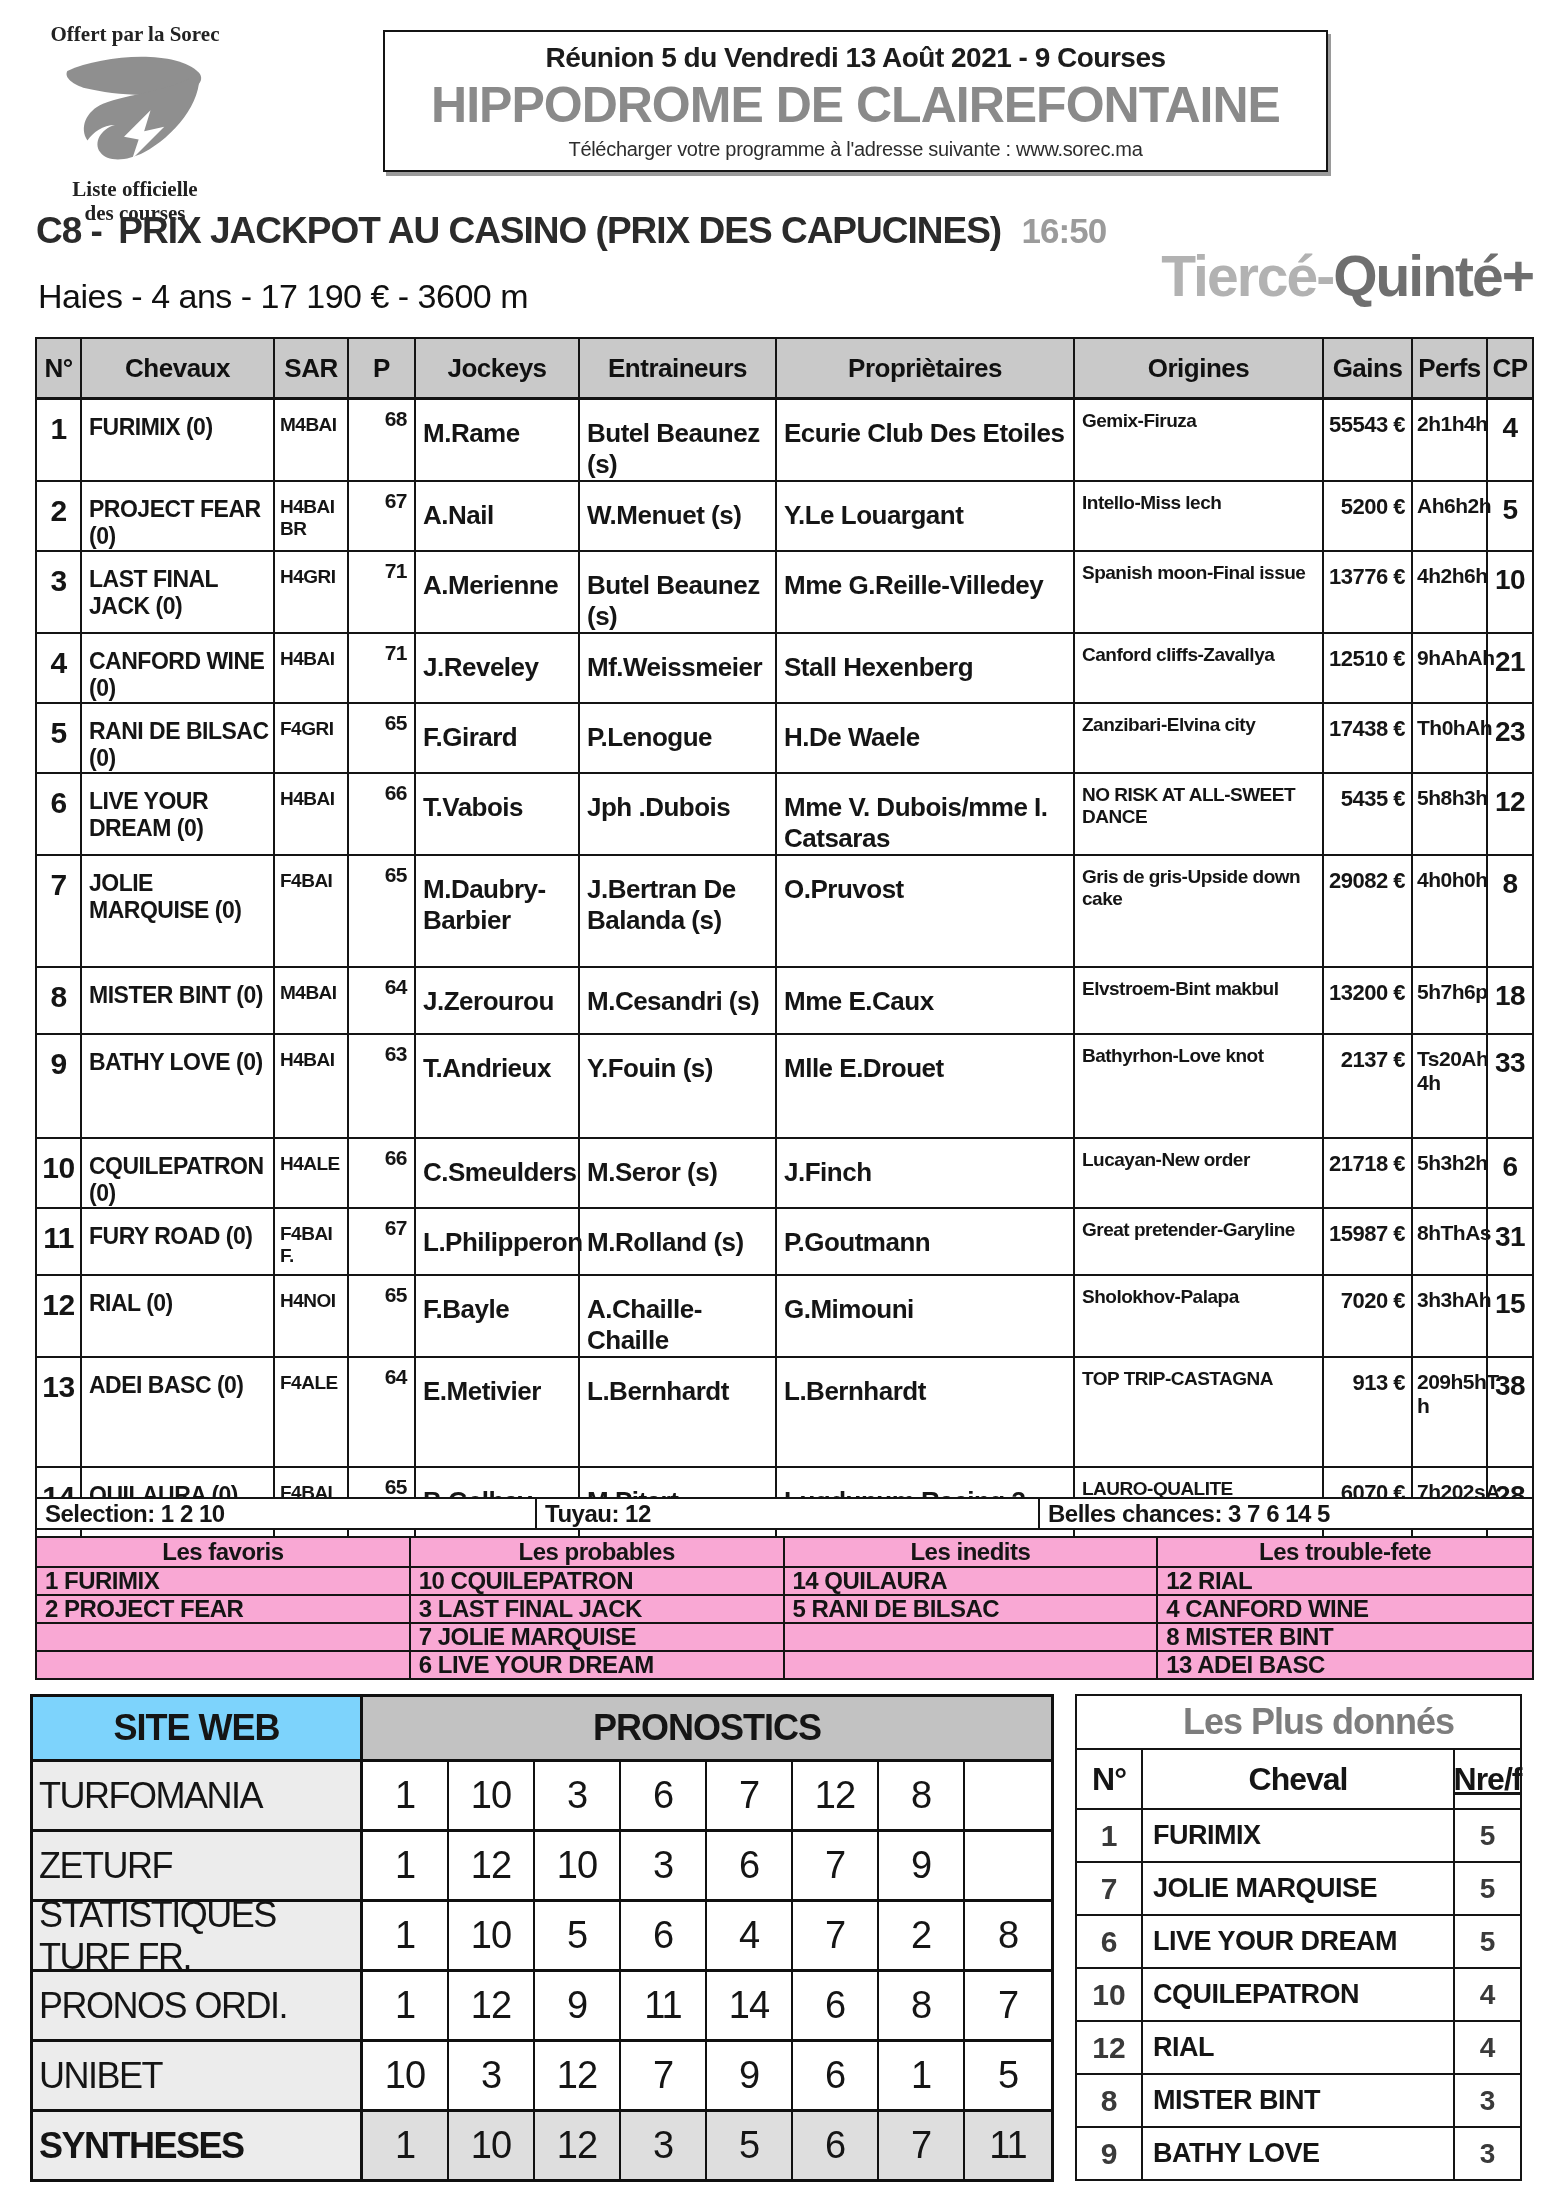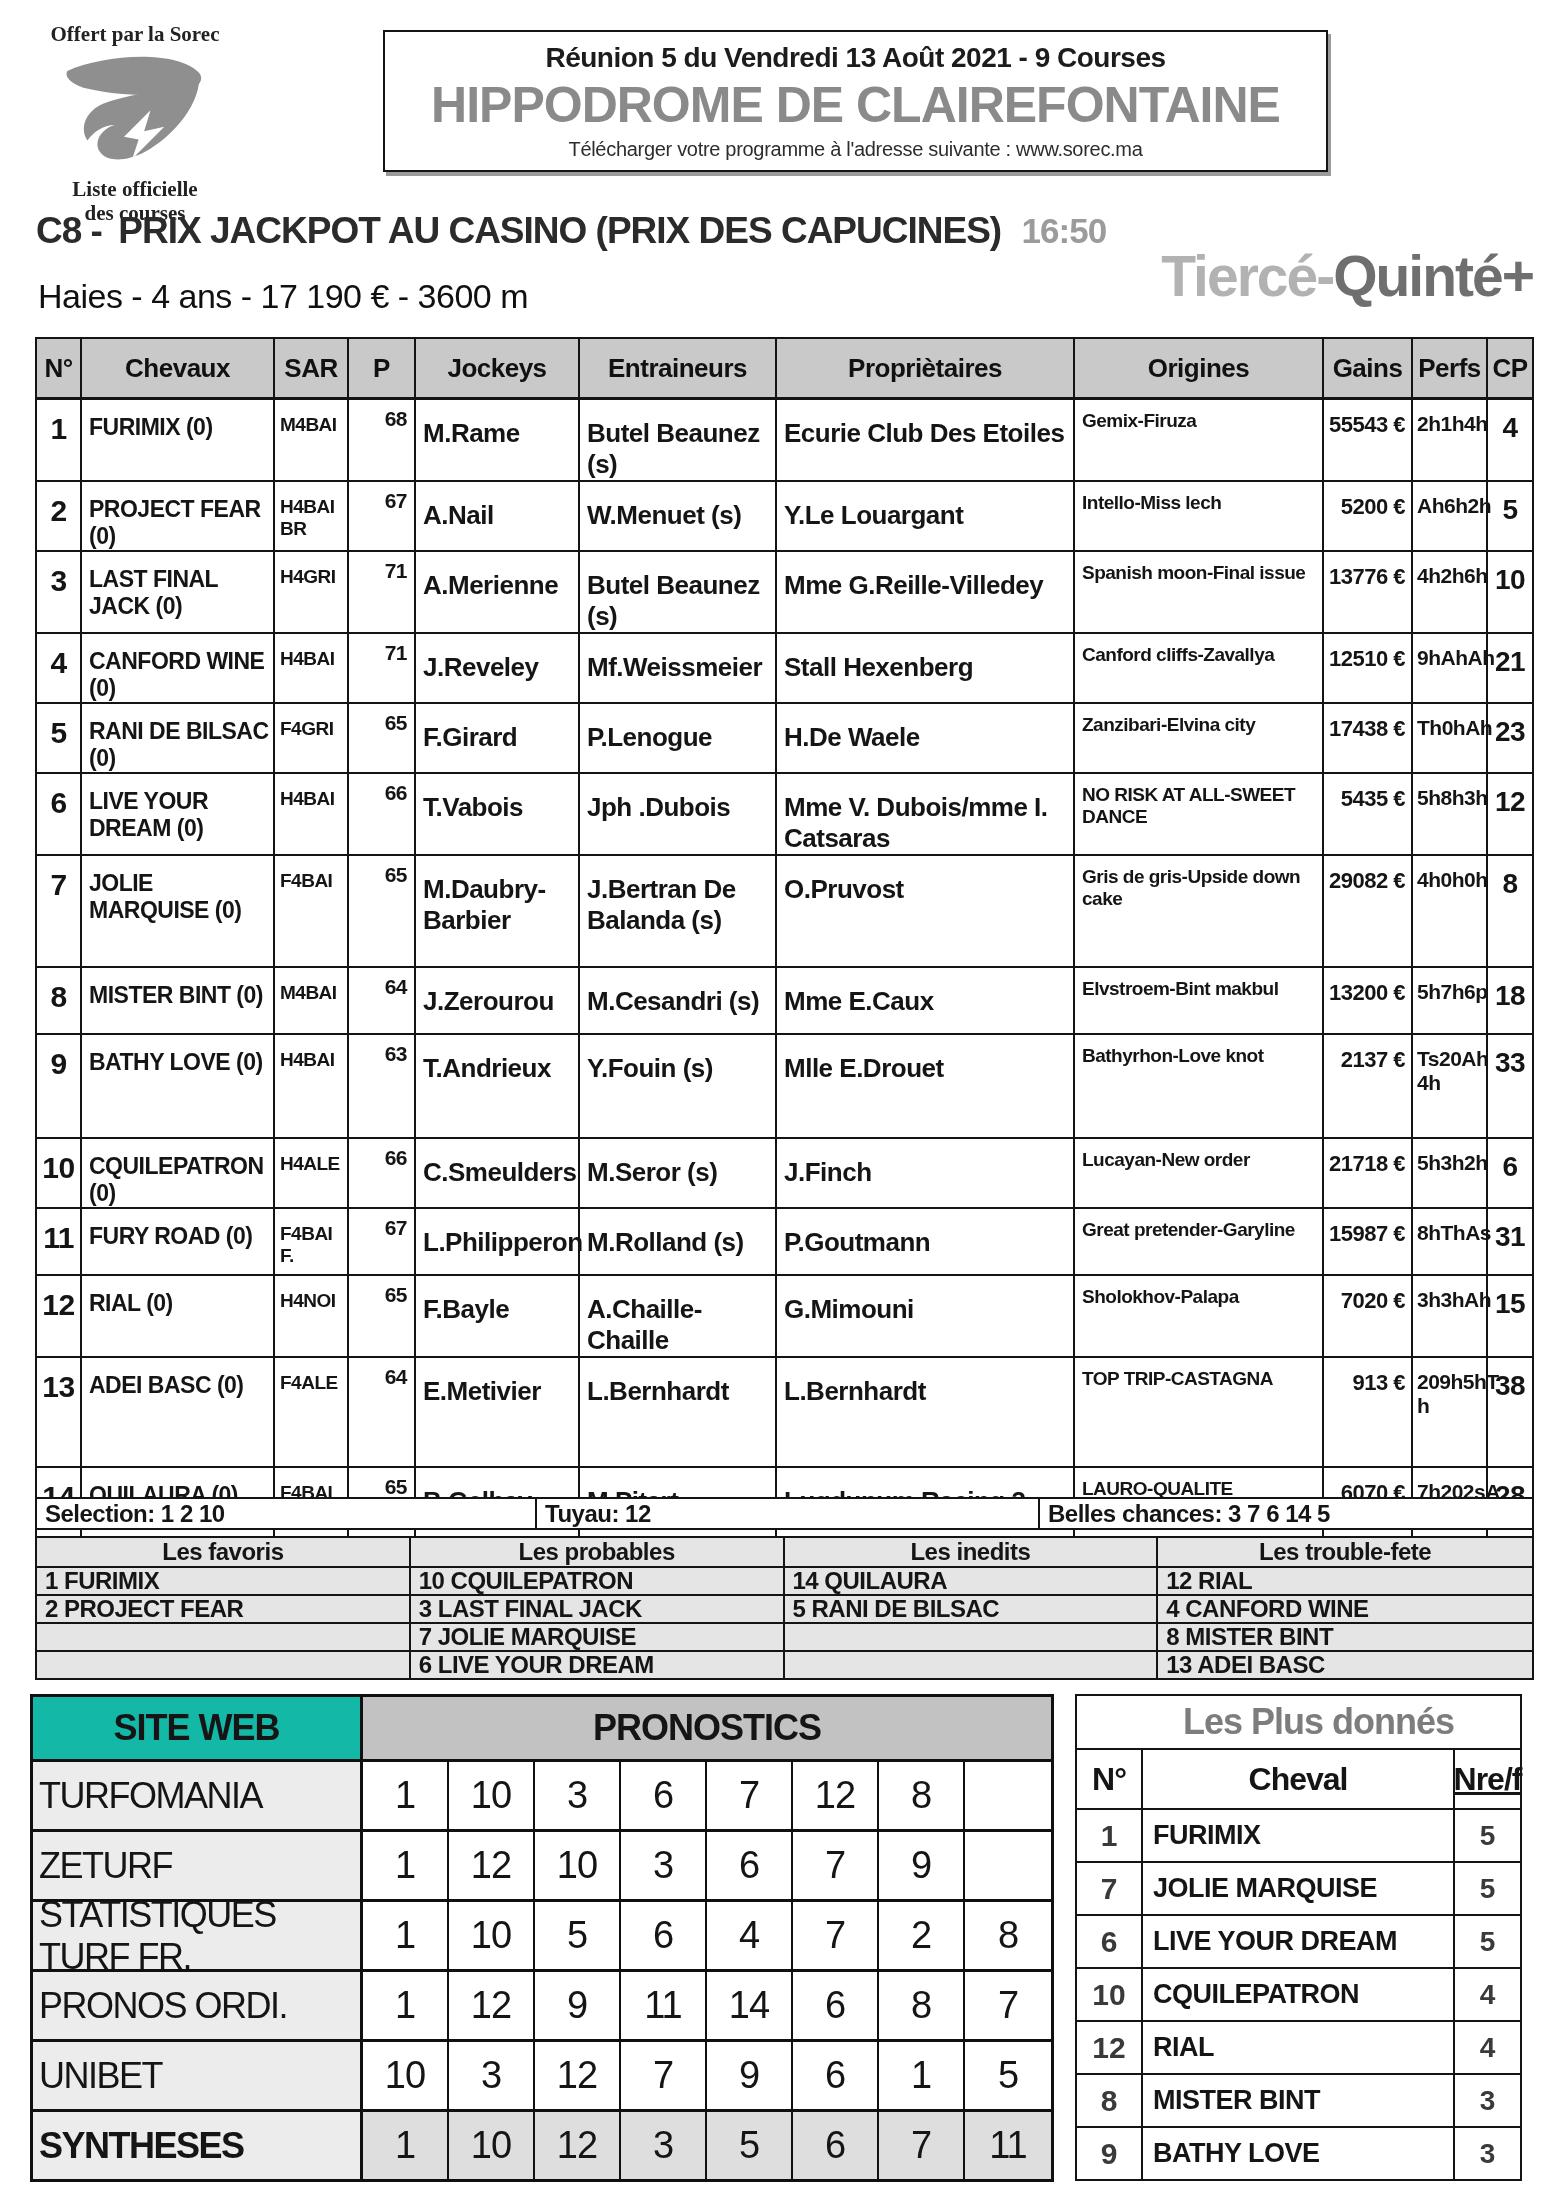--- a/index.html
+++ b/index.html
@@ -72,35 +72,35 @@
   }
   .selection-bar > div {
     border-right: 2px solid #141414; display: flex; align-items: center;
     padding-left: 8px; font-weight: 700; font-size: 24px; letter-spacing: -0.5px;
   }
   .selection-bar > div:last-child { border-right: none; }
 
   
   .picks-table {
     position: absolute; left: 35px; top: 1536px; width: 1499px;
-    border: 2px solid #141414; display: grid; grid-template-columns: repeat(4, 1fr); background: #e5e5e5;
+    border: 2px solid #141414; display: grid; grid-template-columns: repeat(4, 1fr); background: #f9a8d4;
   }
   .picks-table > div {
     border-right: 2px solid #141414; border-top: 2px solid #141414;
     height: 28px; display: flex; align-items: center;
     font-weight: 700; font-size: 24px; letter-spacing: -0.5px; padding-left: 8px;
   }
   .picks-table > div:nth-child(4n) { border-right: none; }
   .picks-table > div:nth-child(-n+4) { border-top: none; justify-content: center; padding-left: 0; }
 
   
   .pronostics { position: absolute; left: 30px; top: 1694px; border: 3px solid #101010; background: #fff; }
   .pr-header { display: grid; grid-template-columns: 330px 688px; border-bottom: 3px solid #101010; }
   .pr-header > div { display: flex; align-items: center; justify-content: center; height: 62px; font-weight: 700; font-size: 36px; letter-spacing: -1px; }
-  .pr-site-h { background: #14b8a6; border-right: 3px solid #101010; }
+  .pr-site-h { background: #7dd3fc; border-right: 3px solid #101010; }
   .pr-pron-h { background: #c2c2c2; }
   .pr-body > .pr-row { display: grid; grid-template-columns: 330px repeat(8, 86px); border-top: 3px solid #101010; }
   .pr-body > .pr-row:first-of-type { border-top: none; }
   .pr-row > div { height: 67px; display: flex; align-items: center; }
   .pr-site { background: #ececec; border-right: 3px solid #101010; padding-left: 6px; font-size: 36px; letter-spacing: -1.5px; }
   .pr-cell { justify-content: center; font-size: 38px; letter-spacing: -1px; border-right: 2px solid #101010; background: #fff; }
   .pr-row > div:last-child { border-right: none; }
   .pr-body > .pr-row:nth-of-type(6) .pr-site { font-weight: 700; }
   .pr-body > .pr-row:nth-of-type(6) .pr-cell { background: #dedede; }
 

